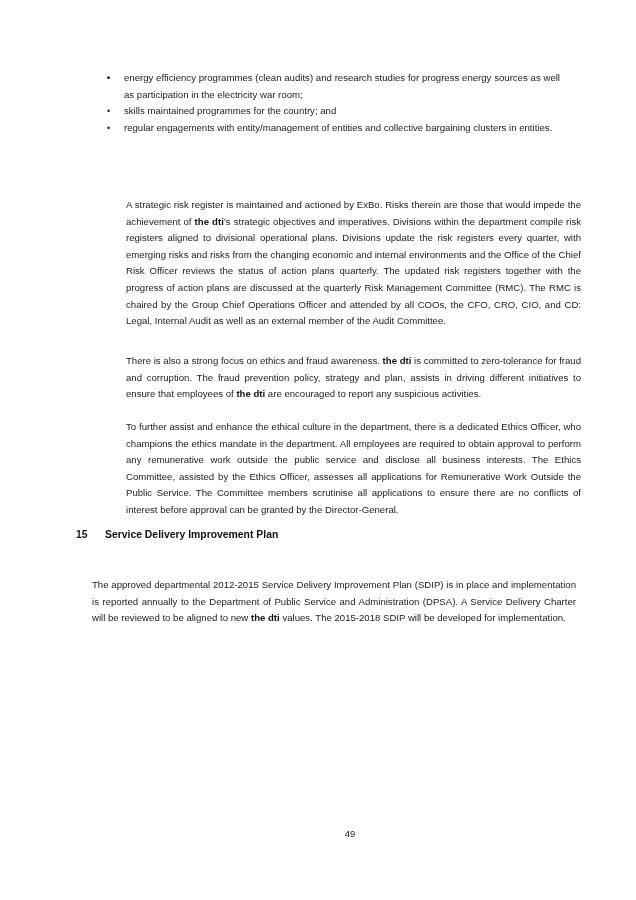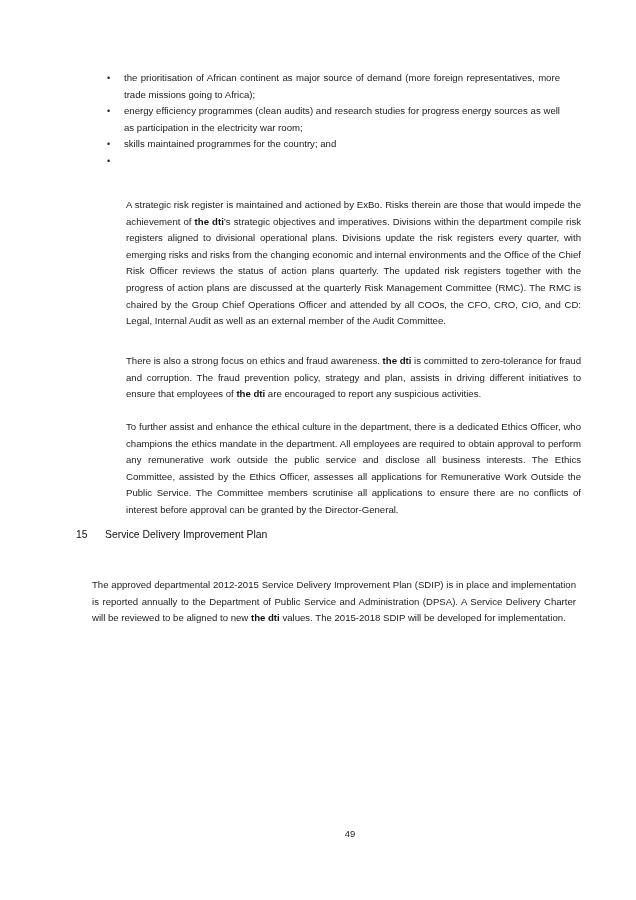--- a/index.html
+++ b/index.html
@@ -10,44 +10,44 @@
       font-size: 9.6px;
       line-height: 16.6px;
     }
     .page { position: absolute; left: 0; top: 0; width: 636px; height: 900px; background: #fff; }
     .bullets { position: absolute; left: 104px; top: 70px; width: 456px; margin: 0; padding: 0; list-style: none; }
     .bullets li { position: relative; padding-left: 20px; text-align: justify; }
     .bullets li .dot { position: absolute; left: 3px; top: 0; font-size: 9px; }
     .para { position: absolute; left: 122px; width: 455px; margin: 4px; text-align: justify; }
     .para-wide { position: absolute; left: 76px; width: 484px; margin: 16px; text-align: justify; }
     .b { font-weight: bold; color: #111; }
-    .heading { position: absolute; left: 76px; top: 527px; font-weight: normal; font-size: 10.4px; color: #111; }
+    .heading { position: absolute; left: 76px; top: 527px; font-weight: bold; font-size: 10.4px; color: #111; }
     .heading .num { display: inline-block; width: 29px; }
     .page-num { position: absolute; left: 0; width: 636px; top: 826px; text-align: center; font-size: 9.4px; padding-left: 32px; }
   </style>
 </head>
 <body>
 
 <div class="page">
 
   <ul class="bullets">
     <li>
       <span class="dot">•</span>
-      <span>the prioritisation of African continent as major source of demand (more foreign representatives, more trade missions going to Africa);</span>
     </li>
     <li>
       <span class="dot">•</span>
       <span>energy efficiency programmes (clean audits) and research studies for progress energy sources as well as participation in the electricity war room;</span>
     </li>
     <li>
       <span class="dot">•</span>
       <span>skills maintained programmes for the country; and</span>
     </li>
     <li>
       <span class="dot">•</span>
+      <span>regular engagements with entity/management of entities and collective bargaining clusters in entities.</span>
     </li>
   </ul>
 
   <p class="para" style="top:193px;"><span>A strategic risk register is maintained and actioned by ExBo. Risks therein are those that would impede the achievement of </span><span class="b">the dti</span><span>’s strategic objectives and imperatives. Divisions within the department compile risk registers aligned to divisional operational plans. Divisions update the risk registers every quarter, with emerging risks and risks from the changing economic and internal environments and the Office of the Chief Risk Officer reviews the status of action plans quarterly. The updated risk registers together with the progress of action plans are discussed at the quarterly Risk Management Committee (RMC). The RMC is chaired by the Group Chief Operations Officer and attended by all COOs, the CFO, CRO, CIO, and CD: Legal, Internal Audit as well as an external member of the Audit Committee.</span></p>
 
   <p class="para" style="top:349px;"><span>There is also a strong focus on ethics and fraud awareness. </span><span class="b">the dti</span><span> is committed to zero-tolerance for fraud and corruption. The fraud prevention policy, strategy and plan, assists in driving different initiatives to ensure that employees of </span><span class="b">the dti</span><span> are encouraged to report any suspicious activities.</span></p>
 
   <p class="para" style="top:415px;">To further assist and enhance the ethical culture in the department, there is a dedicated Ethics Officer, who champions the ethics mandate in the department.  All employees are required to obtain approval to perform any remunerative work outside the public service and disclose all business interests. The Ethics Committee, assisted by the Ethics Officer, assesses all applications for Remunerative Work Outside the Public Service. The Committee members scrutinise all applications to ensure there are no conflicts of interest before approval can be granted by the Director-General.</p>
 
   <div class="heading">

